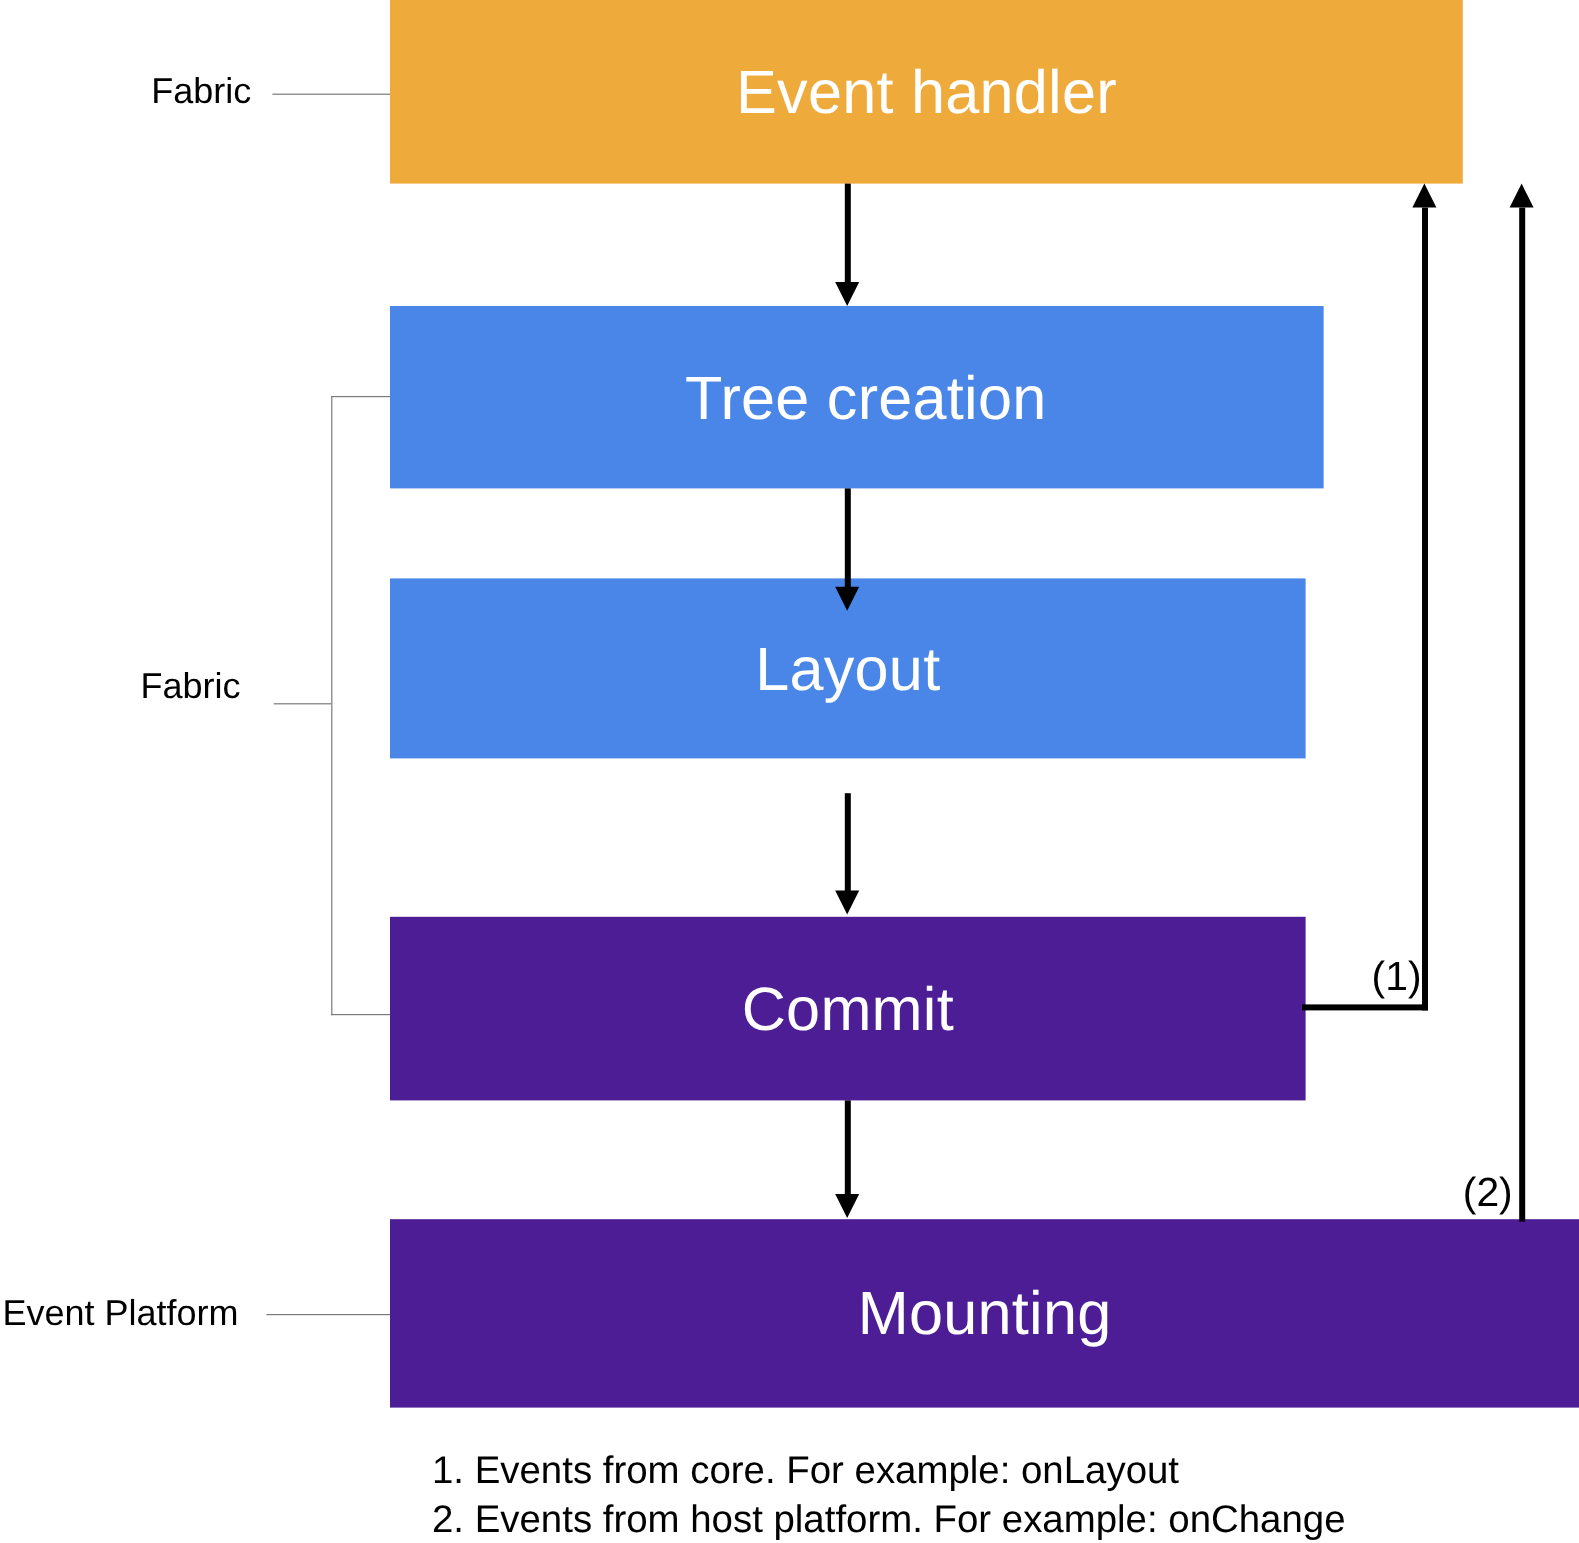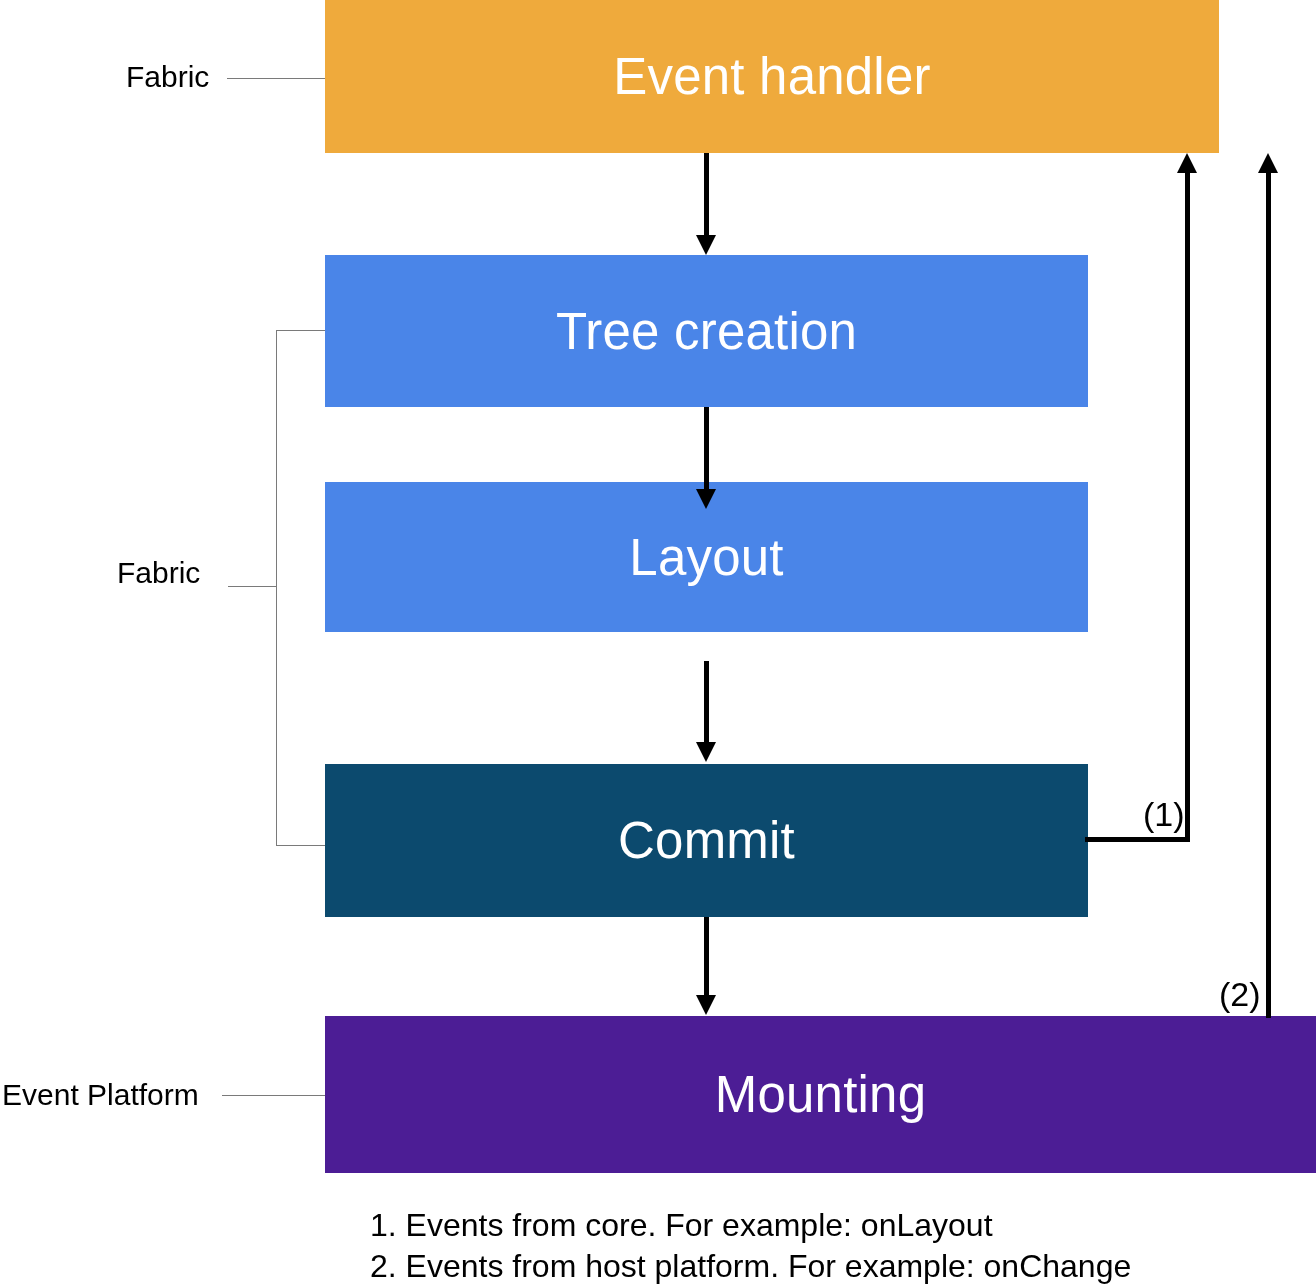--- a/index.html
+++ b/index.html
@@ -25,23 +25,23 @@
     display: flex;
     align-items: center;
     justify-content: center;
     color: #ffffff;
     font-weight: 400;
     letter-spacing: 0.2px;
     line-height: 1;
     white-space: nowrap;
   }
   .node-event   { left: 325px; top: 0px;    width: 894px; height: 153px; background: #efaa3c; font-size: 51px; }
-  .node-tree    { left: 325px; top: 255px;  width: 763px; height: 152px; background: #4a85e8; font-size: 51px; }
+  .node-tree    { left: 325px; top: 255px;  width: 763px; height: 152px; background: #4a85e8; font-size: 51px; padding-left: 15px; }
   .node-layout  { left: 325px; top: 482px;  width: 763px; height: 150px; background: #4a85e8; font-size: 51px; }
-  .node-commit  { left: 325px; top: 764px;  width: 763px; height: 153px; background: #0c4a6e; font-size: 51px; }
+  .node-commit  { left: 325px; top: 764px;  width: 763px; height: 153px; background: #4c1d95; font-size: 51px; }
   .node-mount   { left: 325px; top: 1016px; width: 991px; height: 157px; background: #4c1d95; font-size: 51px; }
 
   
   .side-label {
     position: absolute;
     color: #000000;
     font-size: 30px;
     line-height: 1;
     white-space: nowrap;
   }
@@ -95,21 +95,21 @@
     font-size: 34px;
     line-height: 1;
     white-space: nowrap;
   }
   .callout-1 { left: 1143px; top: 797px; }
   .callout-2 { left: 1219px; top: 977px; }
 
   
   .legend {
     position: absolute;
-    left: 370px;
+    left: 360px;
     top: 1205px;
     color: #000000;
     font-size: 32px;
     line-height: 1.28;
     white-space: nowrap;
   }
   .legend-line { display: block; }
 </style>
 </head>
 <body>

